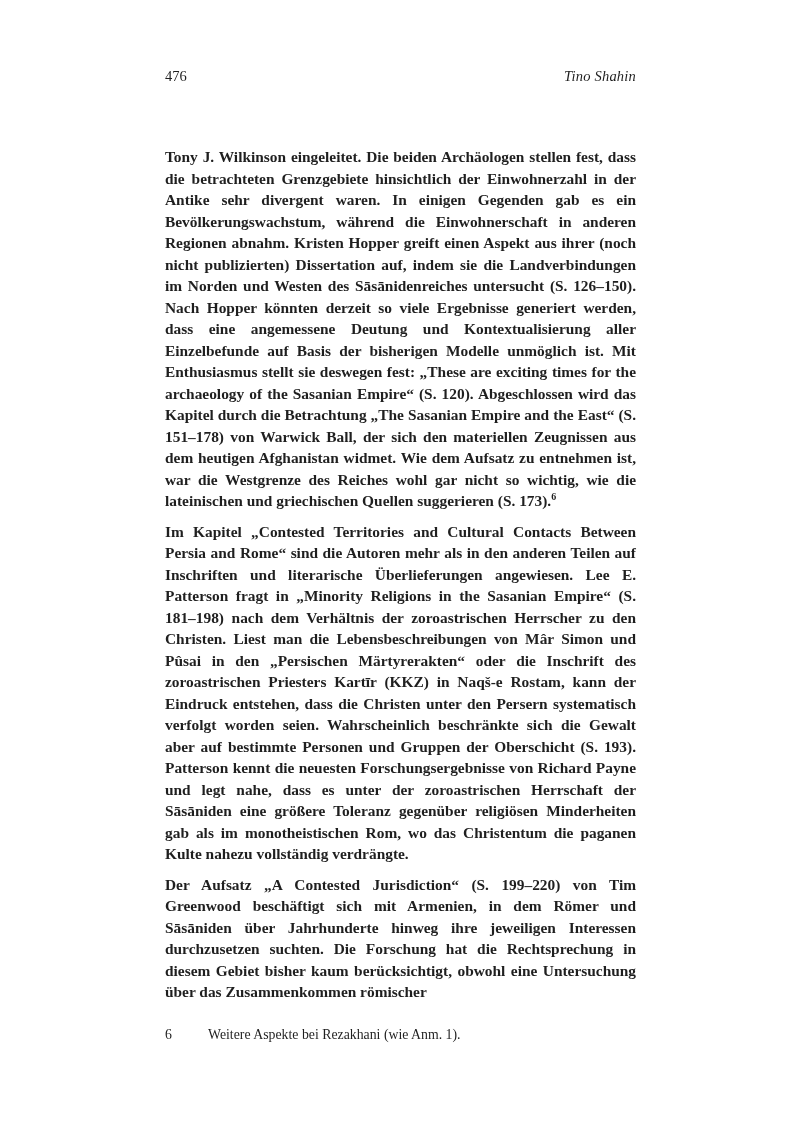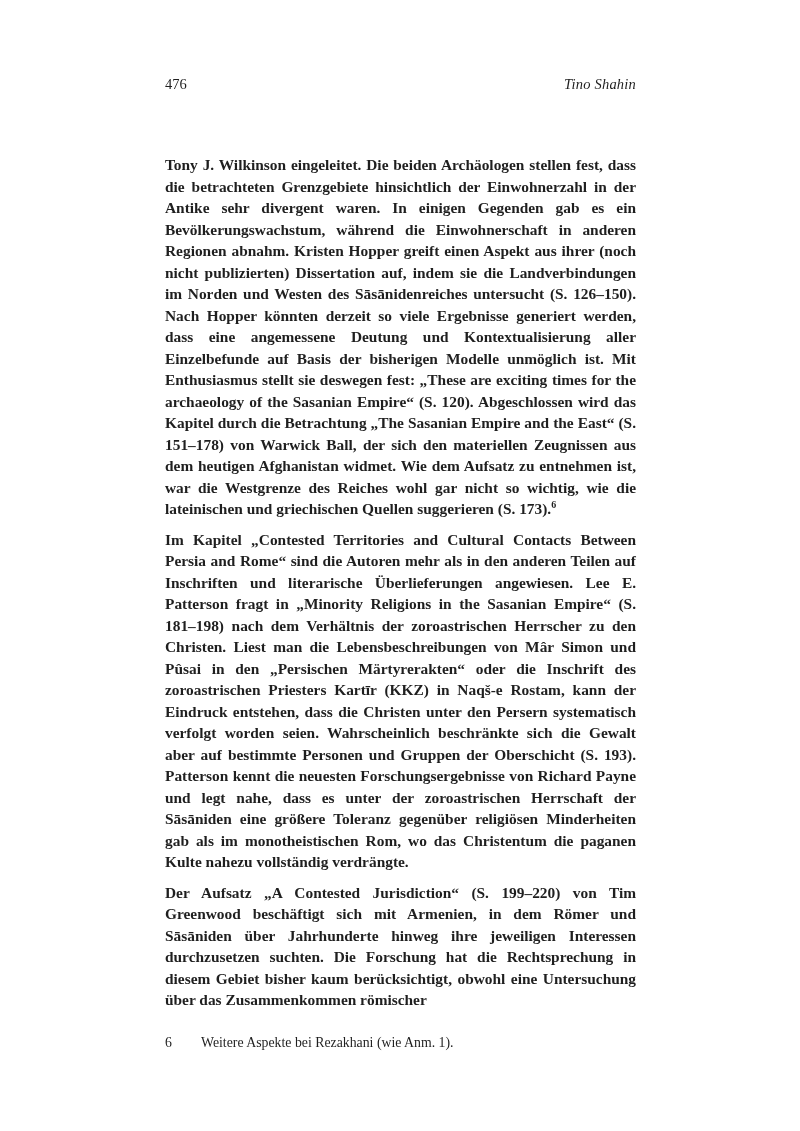--- a/index.html
+++ b/index.html
@@ -20,21 +20,20 @@
     position: absolute;
     left: 165px;
     top: 68px;
     width: 471px;
   }
   .page-header {
     position: relative;
     height: 18px;
     font-size: 14.5px;
     margin-bottom: 60px;
-    margin-top: 8px;
   }
   .page-number {
     position: absolute;
     left: 0;
     top: 0;
   }
   .running-head {
     text-align: right;
     letter-spacing: 0.2px;
     font-style: italic;
@@ -58,20 +57,21 @@
     margin-top: 22px;
     font-size: 13.8px;
     line-height: 19px;
   }
   .fn-num {
     width: 36px;
     flex: 0 0 36px;
   }
   .fn-text {
     flex: 1;
+    margin-left: 7px;
   }
 </style>
 </head>
 <body>
 
 <div class="page">
   <div class="content">
 
     <div class="page-header">
       <span class="page-number">476</span>

